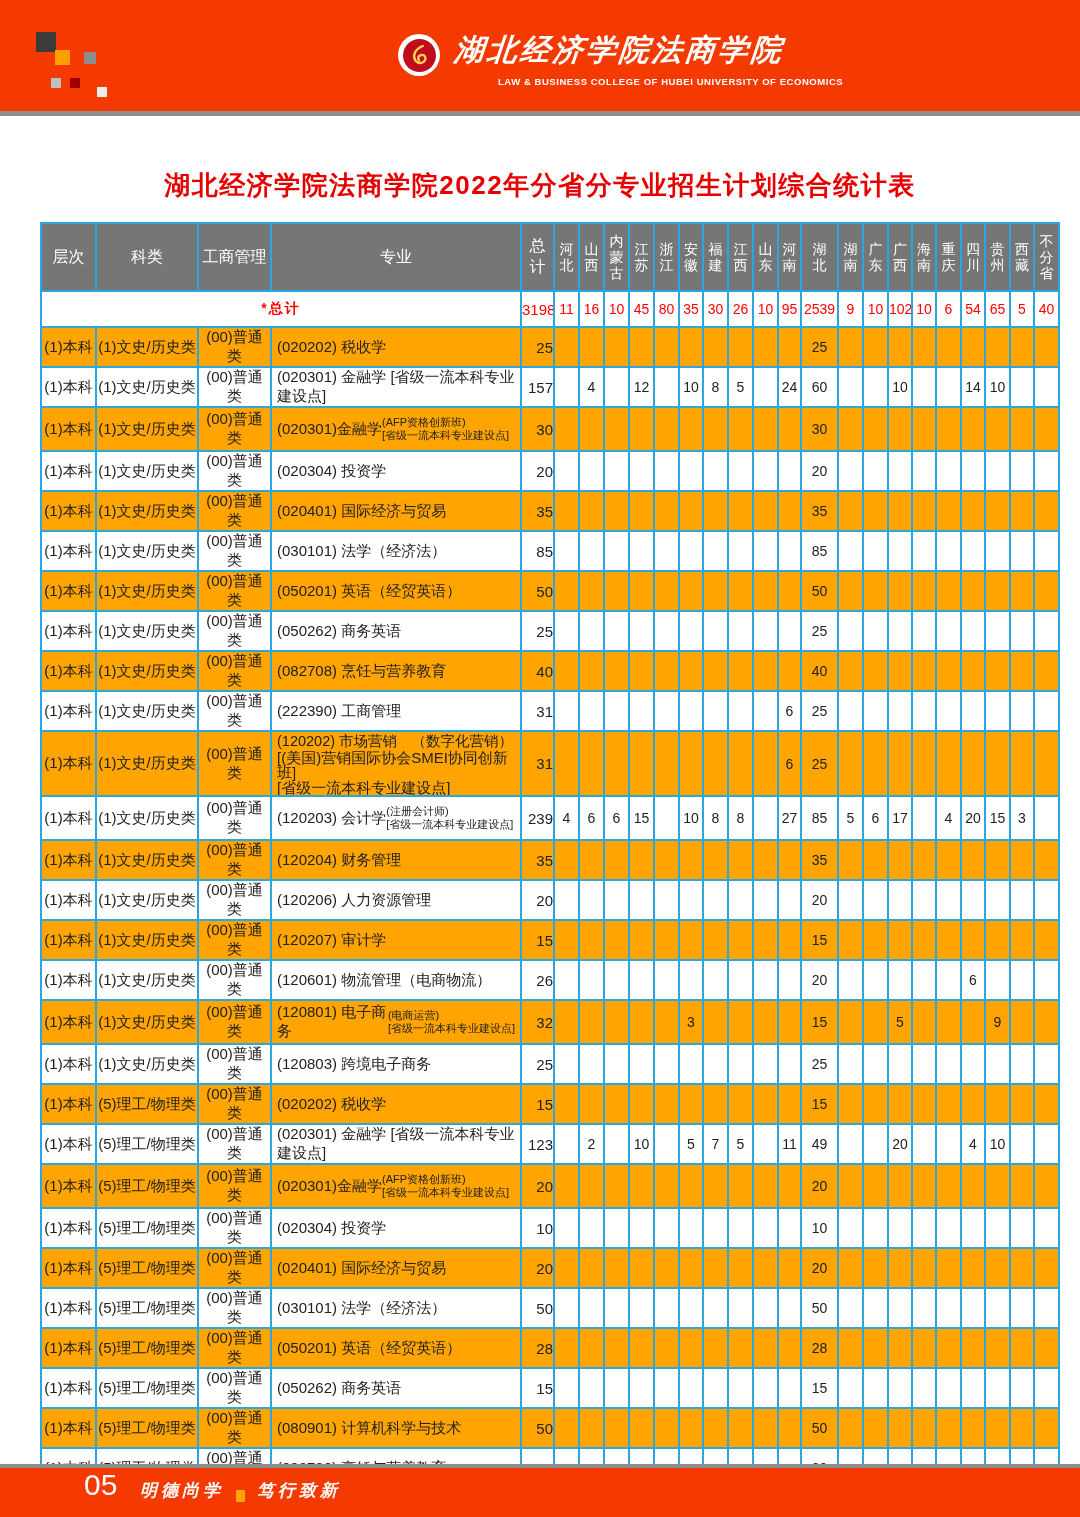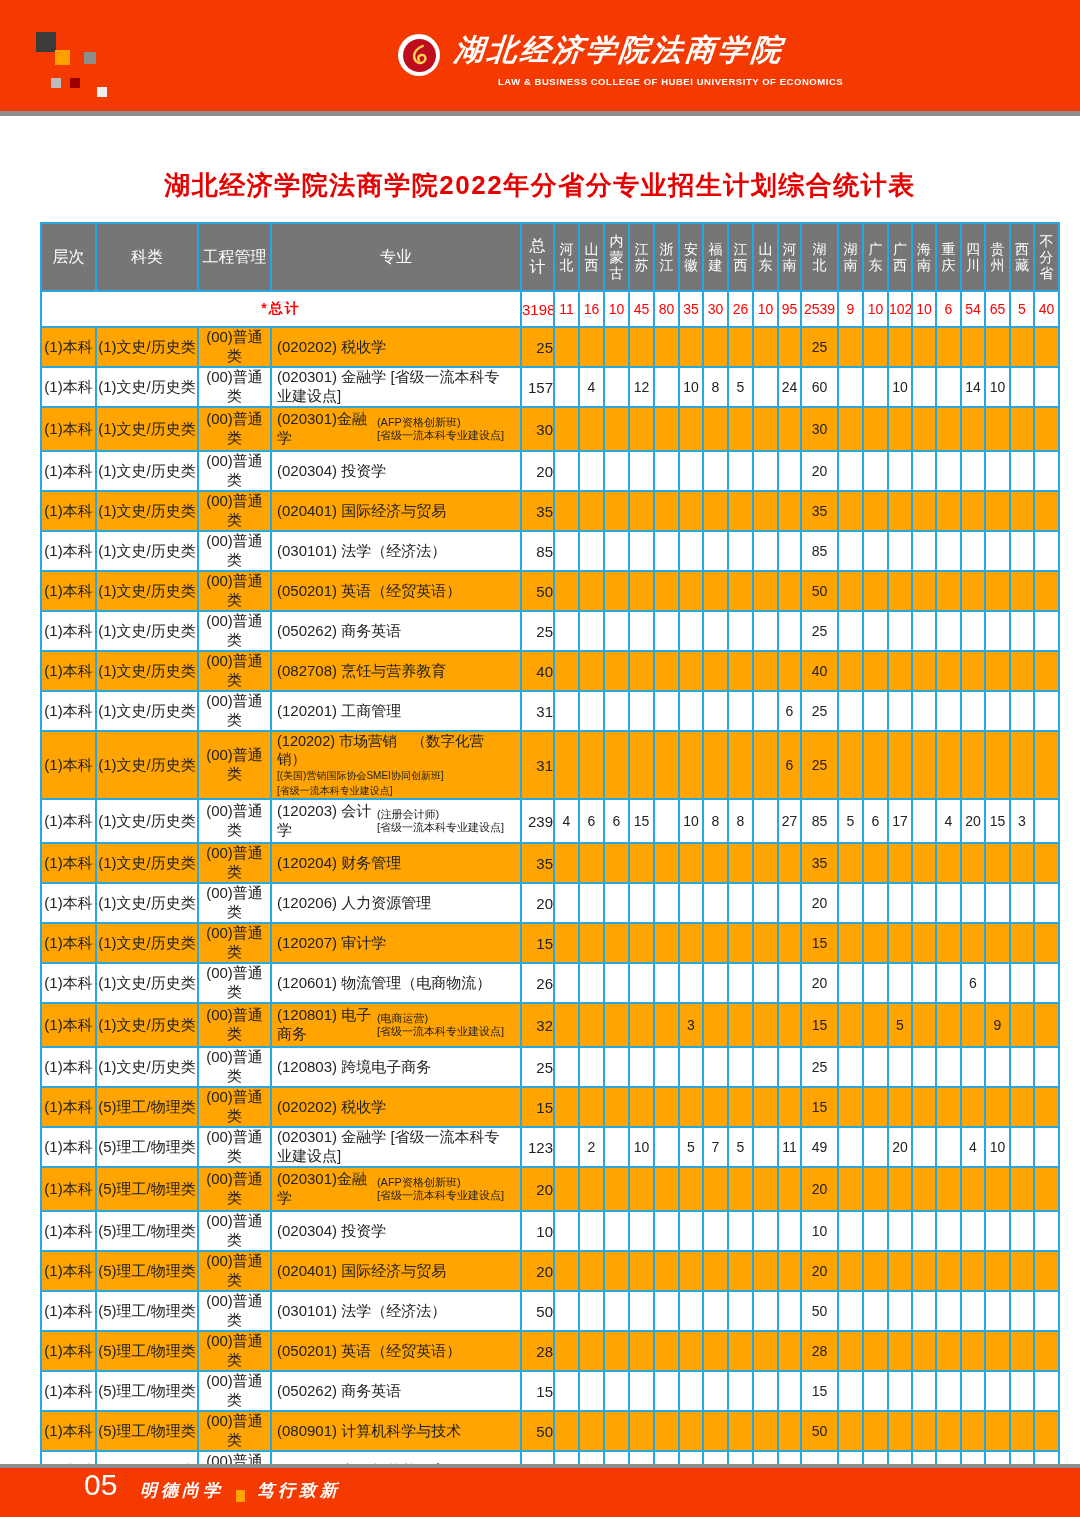--- a/index.html
+++ b/index.html
@@ -41,26 +41,26 @@
   .plan-table thead th{background:#767676;color:#fff;font-weight:normal;}
   .fixed-h{font-size:16px;}
   .prov-h{font-size:14px;line-height:16px;padding:2px 0;}
   .total-row{height:36px;}
   .total-row td{color:#ff0000;font-size:14px;background:#fff;}
   .total-label{font-size:16px;font-weight:bold;letter-spacing:2px;}
   tr.orange td{background:#ffa400;}
   tr.white td{background:#ffffff;}
   .r1{height:30px;}.r2{height:44px;}.r3{height:60px;}
   td.tcell{font-size:15px;}
-  td.major{text-align:left;padding:0 16px 0 5px;font-size:15px;margin-top:25px;}
+  td.major{text-align:left;padding:0 5px 0 5px;font-size:15px;margin-top:25px;}
   td.tot{font-size:15px;text-align:right;}
   td.val{font-size:14px;}
-  .mrow{display:flex;align-items:center;gap:5px;}
+  .mrow{display:flex;align-items:center;}
   .mside{font-size:11px;line-height:13px;text-align:left;white-space:nowrap;}
-  .mbelow{font-size:10px;line-height:15px;text-align:left;}
+  .mbelow{font-size:15px;line-height:15px;text-align:left;}
   .mline1{font-size:14.5px;line-height:18px;}
 
   
   .footer{position:absolute;top:1468px;left:0;width:1080px;height:49px;background:#f43a00;}
   .page-num{position:absolute;left:84px;top:0;color:#fff;font-size:30px;}
   .motto-wrap{position:absolute;left:140px;top:11px;display:flex;align-items:flex-end;gap:12px;}
   .motto{color:#fff;font-family:"DejaVu Serif",serif;font-style:italic;font-weight:bold;
         font-size:17px;letter-spacing:4px;white-space:nowrap;}
   .motto-square{width:9px;height:12px;background:#ffa400;}
 </style>
@@ -119,21 +119,21 @@
         <col style="width: 25px;">
         <col style="width: 24px;">
         <col style="width: 25px;">
         <col style="width: 24px;">
         <col style="width: 25px;">
       </colgroup>
     <thead id="thead">
         <tr>
           <th class="fixed-h">层次</th>
           <th class="fixed-h">科类</th>
-          <th class="fixed-h">工程管理</th>
+          <th class="fixed-h">工商管理</th>
           <th class="fixed-h">专业</th>
           <th class="fixed-h">总计</th>
           <th class="prov-h">河<br>北</th>
           <th class="prov-h">山<br>西</th>
           <th class="prov-h">内<br>蒙<br>古</th>
           <th class="prov-h">江<br>苏</th>
           <th class="prov-h">浙<br>江</th>
           <th class="prov-h">安<br>徽</th>
           <th class="prov-h">福<br>建</th>
           <th class="prov-h">江<br>西</th>
@@ -421,21 +421,21 @@
           <td class="val"></td>
           <td class="val"></td>
           <td class="val"></td>
           <td class="val"></td>
           <td class="val"></td>
         </tr>
         <tr class="white r1">
           <td class="tcell">(1)本科</td>
           <td class="tcell">(1)文史/历史类</td>
           <td class="tcell">(00)普通类</td>
-          <td class="major">(120201) 工商管理</td>
+          <td class="major">(222390) 工商管理</td>
           <td class="tot">31</td>
           <td class="val"></td>
           <td class="val"></td>
           <td class="val"></td>
           <td class="val"></td>
           <td class="val"></td>
           <td class="val"></td>
           <td class="val"></td>
           <td class="val"></td>
           <td class="val"></td>

